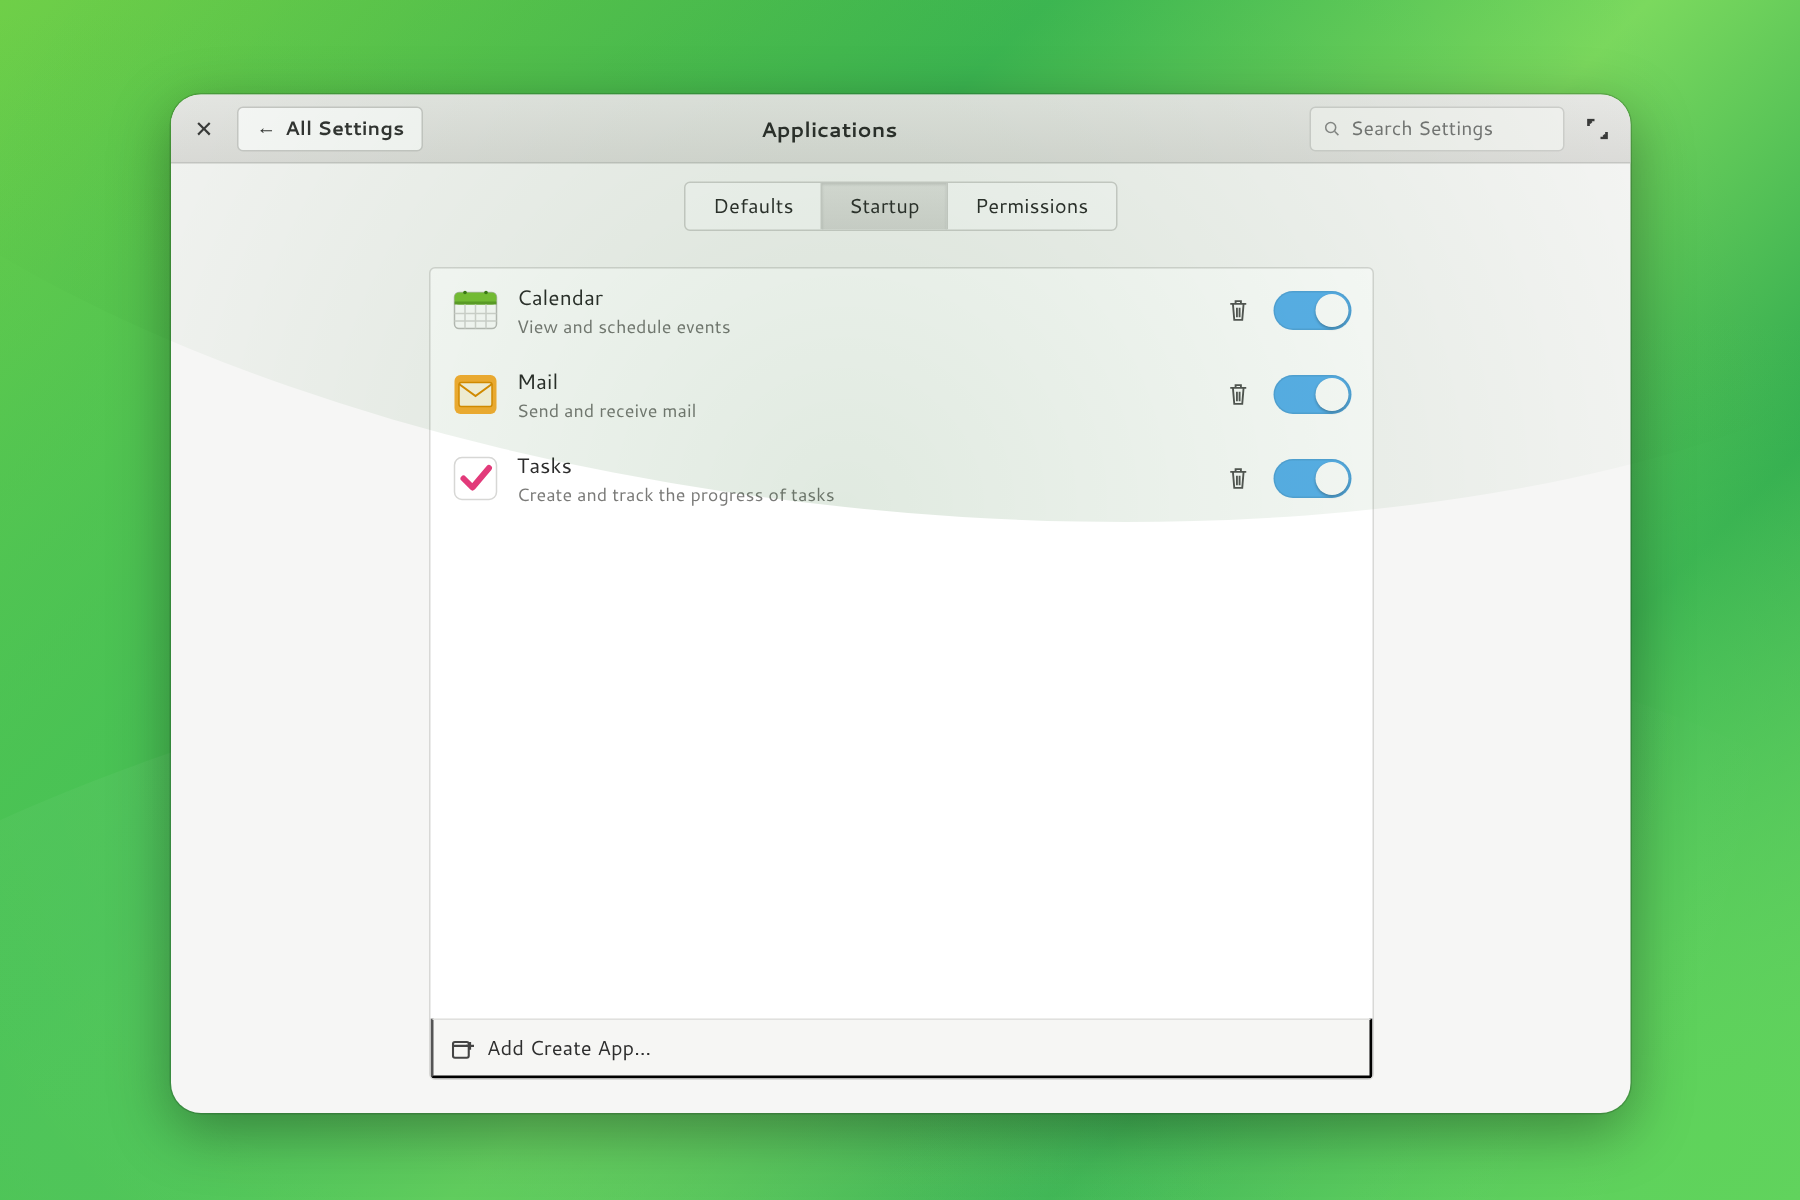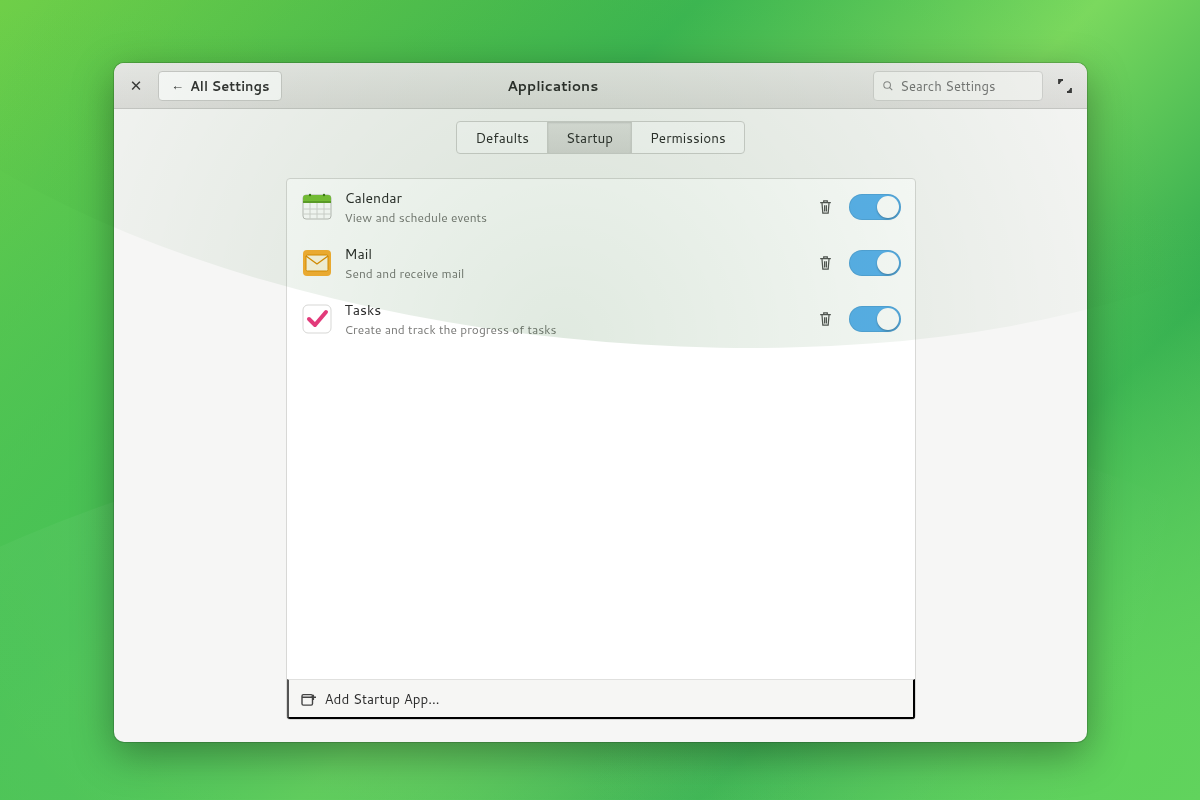--- a/index.html
+++ b/index.html
@@ -24,21 +24,21 @@
   .bg::after {
     width: 1600px; height: 700px; left:-200px; top:-360px;
     background: radial-gradient(circle at 50% 100%, rgba(0,80,0,0.12), transparent 60%);
     transform: rotate(6deg);
   }
 
   .window {
     position: absolute; left: 114px; top: 63px;
     width: 973px; height: 679px;
     background: #f6f6f5;
-    border-radius: 10px;
+    border-radius: 20px;
     box-shadow: 0 12px 40px rgba(0,0,0,0.35), 0 0 0 1px rgba(0,0,0,0.15);
     overflow: hidden;
     display: flex; flex-direction: column;
   }
 
   
   .hdr {
     height: 46px;
     background: linear-gradient(#e9e9e7, #dedddb);
     border-bottom: 1px solid #c7c7c5;
@@ -277,18 +277,18 @@
 
         </div>
 
         <button class="panel-footer">
           <svg viewBox="0 0 18 16">
             <rect x="1" y="3" width="12" height="12" rx="1.5"></rect>
             <line x1="1" y1="6" x2="13" y2="6"></line>
             <line x1="14" y1="3" x2="14" y2="9"></line>
             <line x1="11" y1="6" x2="17" y2="6"></line>
           </svg>
-          <span>Add Startup App…</span>
+          <span>Add Create App…</span>
         </button>
       </div>
     </div>
   </div>
 </div>
 
 </body></html>

